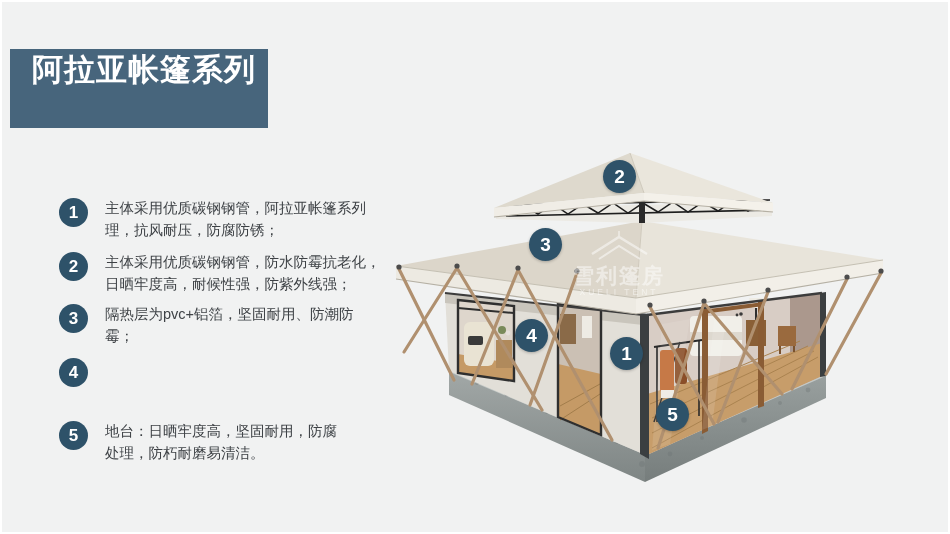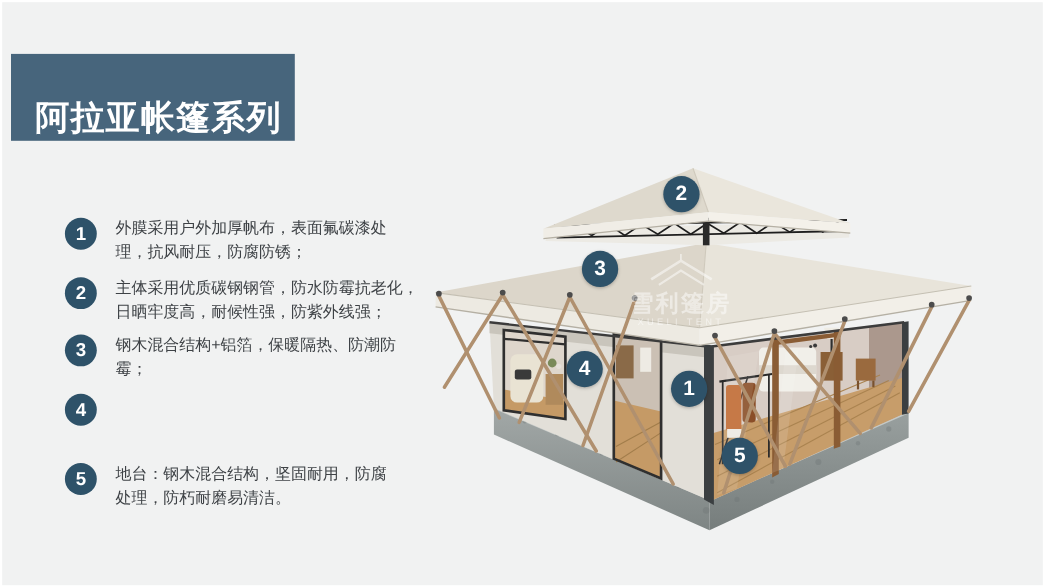--- a/index.html
+++ b/index.html
@@ -1,21 +1,21 @@
 <!DOCTYPE html>
 <html style="--page-bg: #f1f2f2; --title-bg: #47657c; --badge-bg: #2e5269; --text: #3e4246; --roof: #e8e4da; --platform: #8f9696; --pole: #b0906f;"><head>
 <meta charset="utf-8">
 <style>
   html,body{margin:0;padding:0;}
   body{width:950px;height:534px;overflow:hidden;background:#ffffff;
        font-family:"Liberation Sans","DejaVu Sans",sans-serif;}
   .page{position:absolute;left:0;top:0;width:950px;height:534px;box-sizing:border-box;
         background:var(--page-bg,#f1f2f2);border:2px solid #ffffff;}
   .title-box{position:absolute;left:8px;top:47px;width:258px;height:79px;
-        background:var(--title-bg,#47657c);display:flex;align-items:flex-end;
+        background:var(--title-bg,#47657c);display:flex;align-items:flex-start;
         padding-left:22px;box-sizing:border-box;}
   .title-box span{color:#fff;font-size:31px;font-weight:bold;letter-spacing:1px;}
   .feat{position:absolute;left:57px;display:flex;gap:17px;align-items:flex-start;}
   .f1{top:196px}.f2{top:250px}.f3{top:302px}.f4{top:356px}.f5{top:419px}
   .num-badge{width:29px;height:29px;border-radius:50%;background:var(--badge-bg,#2e5269);
         color:#fff;font-size:17px;font-weight:bold;display:flex;align-items:center;
         justify-content:center;flex-shrink:0;}
   .feat-text{width:310px;font-size:14.5px;line-height:21.5px;color:var(--text,#3e4246);
         white-space:pre-line;}
   .tent{position:absolute;left:385px;top:142px;}
@@ -31,39 +31,39 @@
 
 <div class="page">
 
   <div class="title-box">
     <span>阿拉亚帐篷系列</span>
   </div>
 
   <div>
     <div class="feat f1">
       <div class="num-badge">1</div>
-      <div class="feat-text">外膜采用户外加厚帆布，表面氟碳漆处
+      <div class="feat-text">主体采用优质碳钢钢管，阿拉亚帐篷系列
 理，抗风耐压，防腐防锈；</div>
     </div>
     <div class="feat f2">
       <div class="num-badge">2</div>
       <div class="feat-text">主体采用优质碳钢钢管，防水防霉抗老化，
 日晒牢度高，耐候性强，防紫外线强；</div>
     </div>
     <div class="feat f3">
       <div class="num-badge">3</div>
-      <div class="feat-text">钢木混合结构+铝箔，保暖隔热、防潮防
+      <div class="feat-text">隔热层为pvc+铝箔，坚固耐用、防潮防
 霉；</div>
     </div>
     <div class="feat f4">
       <div class="num-badge">4</div>
     </div>
     <div class="feat f5">
       <div class="num-badge">5</div>
-      <div class="feat-text">地台：钢木混合结构，坚固耐用，防腐
+      <div class="feat-text">地台：日晒牢度高，坚固耐用，防腐
 处理，防朽耐磨易清洁。</div>
     </div>
   </div>
 
   <svg class="tent" width="545" height="360" viewBox="385 142 545 360">
     <defs>
       <linearGradient id="plat" x1="0" y1="0" x2="0" y2="1">
         <stop offset="0" stop-color="#a2a8a7"></stop>
           <stop offset="1" stop-color="#7e8584"></stop>
       </linearGradient>

